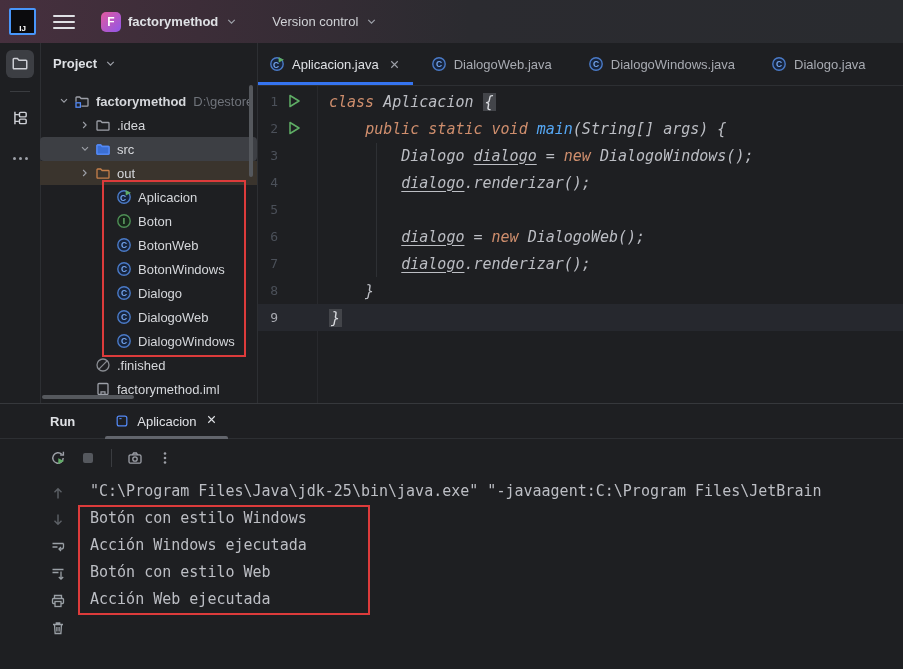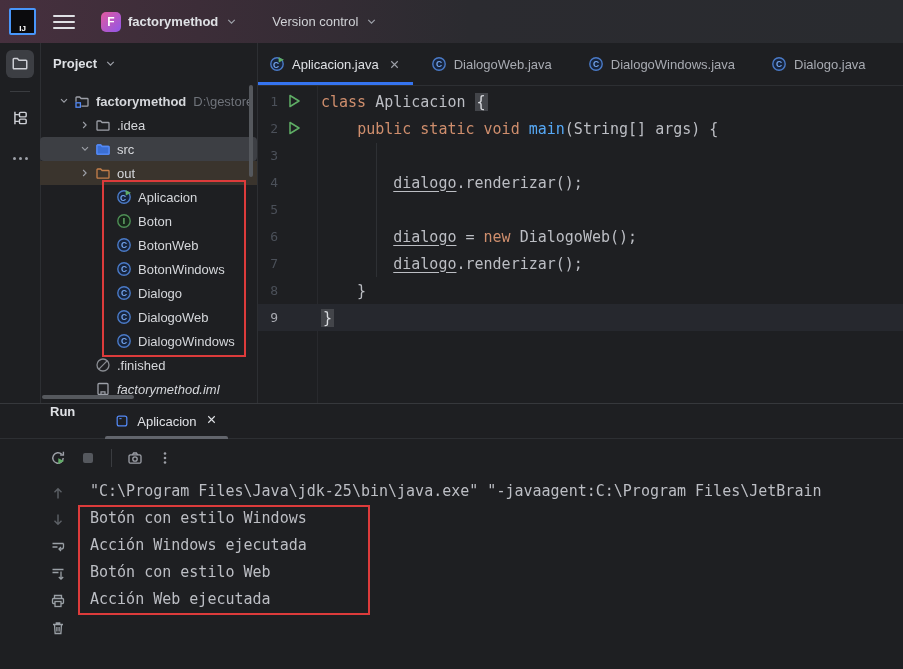--- a/index.html
+++ b/index.html
@@ -47,27 +47,27 @@
   .tab.active::after{content:'';position:absolute;left:0;right:0;bottom:0;height:3px;background:#3574f0;}
   .tab .close{display:flex;color:#9da0a8;margin-left:2px;}
   .code{position:relative;padding-top:2px;font-family:"DejaVu Sans Mono",monospace;font-size:15px;}
   .gutter-sep{position:absolute;left:59px;top:0;bottom:-318px;width:1px;background:#28292d;}
   .indent-guide{position:absolute;left:118px;top:57px;width:1px;height:134px;background:#2e3034;}
   .cline{position:relative;height:27px;display:flex;align-items:center;}
   .cline.current{background:#26282e;}
   .lnum{position:absolute;left:0;width:20px;text-align:right;font-size:13px;color:#4b5059;font-family:"DejaVu Sans Mono",monospace;}
   .cline.current .lnum{color:#a9abb2;}
   .runbtn{position:absolute;left:28px;top:5px;width:16px;height:16px;display:flex;cursor:pointer;}
-  .ctext{position:absolute;left:63px;white-space:pre;}
+  .ctext{position:absolute;left:71px;white-space:pre;font-style:italic;}
   .kw{color:#cf8e6d;} .fn{color:#56a8f5;} .pl{color:#bcbec4;}
   .un{color:#bcbec4;text-decoration:underline;text-underline-offset:3px;}
   .box{color:#d8dade;background:#43454a;padding:0 2px;}
   
   .run-panel{position:absolute;left:0;top:403px;width:903px;height:266px;border-top:1px solid #36383c;background:#1e1f22;}
-  .run-header{height:34px;display:flex;align-items:flex-start;padding-left:50px;border-bottom:1px solid #2d2f33;}
+  .run-header{height:34px;display:flex;align-items:center;padding-left:50px;border-bottom:1px solid #2d2f33;}
   .run-title{font-weight:bold;color:#dfe1e5;margin-right:28px;}
   .run-tab{position:relative;height:34px;display:flex;align-items:center;gap:8px;padding:0 12px;color:#dfe1e5;cursor:pointer;}
   .run-tab::after{content:'';position:absolute;left:2px;right:2px;bottom:-1px;height:3px;background:#62656c;border-radius:2px 2px 0 0;}
   .run-toolbar{height:38px;display:flex;align-items:center;padding-left:46px;gap:6px;}
   .tbtn{width:24px;height:24px;display:flex;align-items:center;justify-content:center;border-radius:4px;color:#9da0a8;cursor:pointer;}
   .tb-divider{width:1px;height:18px;background:#3a3c40;margin:0 5px;}
   .console{position:absolute;left:0;top:73px;right:0;bottom:0;font-family:"DejaVu Sans Mono",monospace;font-size:15px;color:#bcbec4;}
   .console-gutter{position:absolute;left:46px;top:8px;width:24px;display:flex;flex-direction:column;gap:11px;align-items:center;}
   .gicon{width:16px;height:16px;color:#9aa0a6;display:flex;cursor:pointer;}
   .gicon.dim{color:#5d6167;}
@@ -272,21 +272,21 @@
         <div class="row" style="padding-left: 37px;">
           <span class="chev-slot"></span>
           <span class="t-icon">
             <svg width="16" height="16" viewBox="0 0 16 16" fill="none">
               <circle cx="8" cy="8" r="6" stroke="#8a8d93" stroke-width="1.3"></circle>
               <path d="M3.9 12.1L12.1 3.9" stroke="#8a8d93" stroke-width="1.3"></path>
             </svg>
           </span>
           <span class="t-label">.finished</span>
         </div>
-        <div class="row" style="padding-left: 37px; font-style: italic;">
+        <div class="row" style="padding-left: 37px;">
           <span class="chev-slot"></span>
           <span class="t-icon">
             <svg width="16" height="16" viewBox="0 0 16 16" fill="none">
               <rect x="3" y="2.5" width="10" height="11" rx="1" stroke="#9da0a8" stroke-width="1.3"></rect>
               <path d="M6 13.2v-2.4h4v2.4" stroke="#9da0a8" stroke-width="1.2"></path>
             </svg>
           </span>
           <span class="t-label">factorymethod.iml</span>
         </div>
       </div>
@@ -356,20 +356,21 @@
           <span class="lnum">2</span>
           <span class="runbtn">
             <svg width="16" height="16" viewBox="0 0 16 16" fill="none">
               <path d="M4 2.5L13 8 4 13.5z" stroke="#5fad65" stroke-width="1.5" stroke-linejoin="round"></path>
             </svg>
           </span>
           <span class="ctext"><span class="pl">    </span><span class="kw">public </span><span class="kw">static </span><span class="kw">void </span><span class="fn">main</span><span class="pl">(String[] args) {</span></span>
         </div>
         <div class="cline">
           <span class="lnum">3</span>
+          <span class="ctext"><span class="pl">        Dialogo </span><span class="un">dialogo</span><span class="pl"> = </span><span class="kw">new</span><span class="pl"> DialogoWindows();</span></span>
         </div>
         <div class="cline">
           <span class="lnum">4</span>
           <span class="ctext"><span class="pl">        </span><span class="un">dialogo</span><span class="pl">.renderizar();</span></span>
         </div>
         <div class="cline">
           <span class="lnum">5</span>
           <span class="ctext"></span>
         </div>
         <div class="cline">

